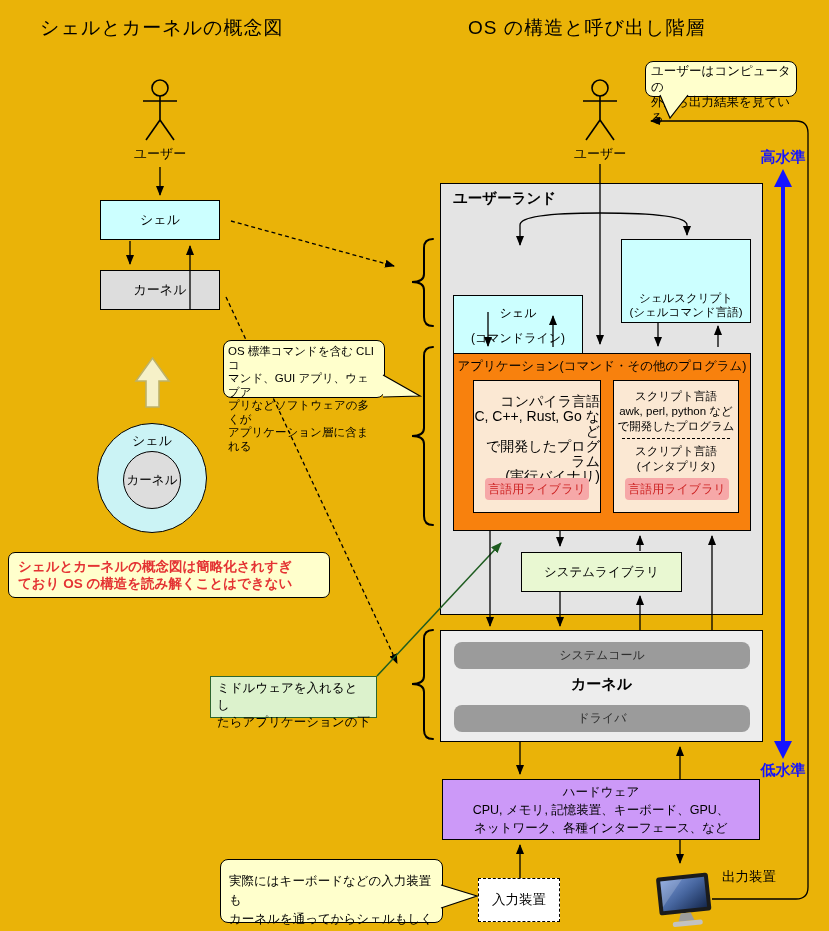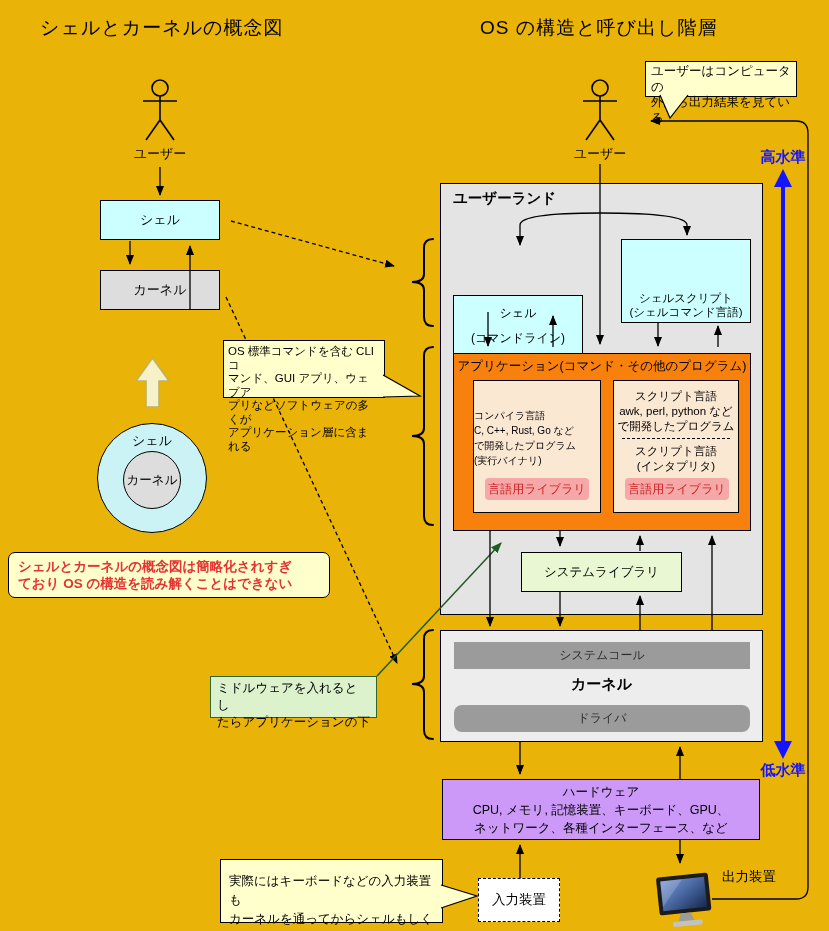--- a/index.html
+++ b/index.html
@@ -11,21 +11,21 @@
   .layer{position:absolute;left:0;top:0;width:829px;height:931px;pointer-events:none;}
   #svg-under{z-index:1;}
   .boxes{z-index:2;}
   #svg-over{z-index:3;}
   .title{font-size:19px;letter-spacing:1px;}
   .box{position:absolute;box-sizing:border-box;border:1px solid #000;}
   .cyan{background:#CCFFFF;}
   .grayb{background:#DDDDDD;}
   .center{display:flex;align-items:center;justify-content:center;text-align:center;}
   .col{display:flex;flex-direction:column;align-items:center;justify-content:center;text-align:center;margin-top:44px;}
-  .note{background:#FFFFCC;font-size:12px;line-height:15px;padding:3px 6px;}
+  .note{background:#FFFFCC;font-size:12px;line-height:15px;padding:3px 6px;border-radius:8px;}
   .lbl13{font-size:13px;}
   .userlbl{font-size:13px;text-align:center;}
   .bold{font-weight:bold;}
 </style>
 </head>
 <body>
 
 <div id="stage">
 
   <svg id="svg-under" class="layer">
@@ -34,21 +34,21 @@
         <path d="M0,0 L10,4 L0,8 z" fill="#000"></path>
       </marker>
     </defs>
     <path d="M231,221 L394,266" stroke="#000" stroke-width="1.3" stroke-dasharray="4 3" fill="none" marker-end="url(#mAu)"></path>
     <path d="M226,297 L397,663" stroke="#000" stroke-width="1.3" stroke-dasharray="4 3" fill="none" marker-end="url(#mAu)"></path>
   </svg>
 
   <div class="boxes abs" style="left:0;top:0;width:829px;height:931px;">
 
     <div class="abs title" style="left:40px;top:15px;">シェルとカーネルの概念図</div>
-    <div class="abs title" style="left:480px;top:15px;">OS の構造と呼び出し階層</div>
+    <div class="abs title" style="left:468px;top:15px;">OS の構造と呼び出し階層</div>
 
     <div class="abs userlbl" style="left:120px;top:145px;width:80px;">ユーザー</div>
     <div class="box cyan center lbl13" style="left:100px;top:200px;width:120px;height:40px;">
         <span>シェル</span>
       </div>
     <div class="box grayb center lbl13" style="left:100px;top:270px;width:120px;height:40px;">
         <span>カーネル</span>
       </div>
 
     <div class="box abs" style="left:97px;top:423px;width:110px;height:110px;border-radius:50%;background:#CBF3F5;border-width:1.2px;"></div>
@@ -105,21 +105,21 @@
         <div class="col" style="height:41px;border-top:1px dashed #000;line-height:14px;font-size:12px;">
           <div>シェル</div>
           <div>(インタプリタ)</div>
         </div>
       </div>
 
       <div class="box" style="left:12px;top:169px;width:298px;height:178px;background:#F8810D;border-width:1.5px;">
         <div class="abs" style="left:0;top:4px;width:100%;text-align:center;font-size:12.5px;">アプリケーション(コマンド・その他のプログラム)</div>
 
         <div class="box" style="left:19px;top:26px;width:128px;height:133px;background:#FBE8D3;">
-          <div style="margin-top:27px;text-align:left;font-size:10px;line-height:15px;">
+          <div style="margin-top:13px;text-align:right;font-size:14px;line-height:15px;">
             <div>コンパイラ言語</div>
             <div>C, C++, Rust, Go など</div>
             <div>で開発したプログラム</div>
             <div>(実行バイナリ)</div>
           </div>
           <div class="abs center" style="left:11px;top:97px;width:104px;height:22px;background:#F6A8A8;border-radius:4px;color:#CC2020;font-size:12px;">言語用ライブラリ</div>
         </div>
 
         <div class="box" style="left:159px;top:26px;width:126px;height:133px;background:#FBE8D3;">
           <div style="margin-top:8px;text-align:center;font-size:11.5px;line-height:15px;">
@@ -132,21 +132,21 @@
             <div>(インタプリタ)</div>
           </div>
           <div class="abs center" style="left:11px;top:97px;width:104px;height:22px;background:#F6A8A8;border-radius:4px;color:#CC2020;font-size:12px;">言語用ライブラリ</div>
         </div>
       </div>
 
       <div class="box center" style="left:80px;top:368px;width:161px;height:40px;background:#E9F8D2;font-size:12.5px;">システムライブラリ</div>
     </div>
 
     <div class="box" style="left:440px;top:630px;width:323px;height:112px;background:#EDEDED;border-width:1.6px;">
-      <div class="abs center" style="left:13px;top:11px;width:296px;height:27px;background:#9B9B9B;border-radius:0;font-size:12px;color:#2E2E2E;">システムコール</div>
+      <div class="abs center" style="left:13px;top:11px;width:296px;height:27px;background:#9B9B9B;border-radius:8px;font-size:12px;color:#2E2E2E;">システムコール</div>
       <div class="abs bold" style="left:0;top:44px;width:100%;text-align:center;font-size:15px;">カーネル</div>
       <div class="abs center" style="left:13px;top:74px;width:296px;height:27px;background:#9B9B9B;border-radius:8px;font-size:12px;color:#2E2E2E;">ドライバ</div>
     </div>
 
     <div class="box" style="left:442px;top:779px;width:318px;height:61px;background:#CC99F8;font-size:12.5px;line-height:18px;text-align:center;padding-top:3px;">
       <div>ハードウェア</div>
       <div>CPU, メモリ, 記憶装置、キーボード、GPU、</div>
       <div>ネットワーク、各種インターフェース、など</div>
     </div>
 

